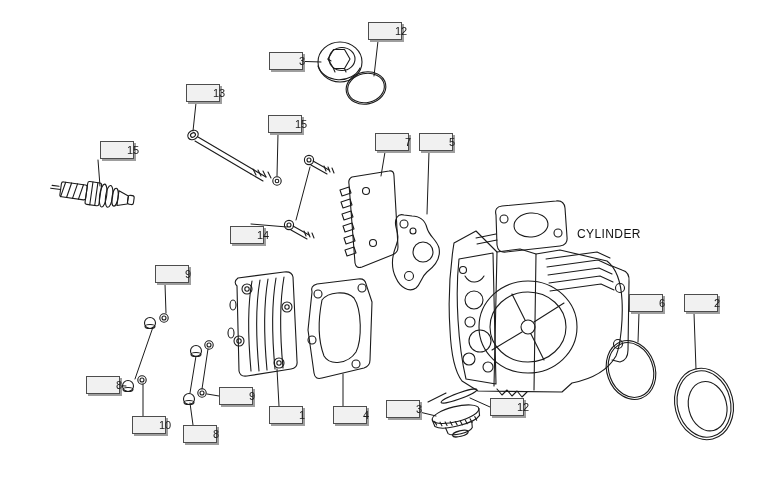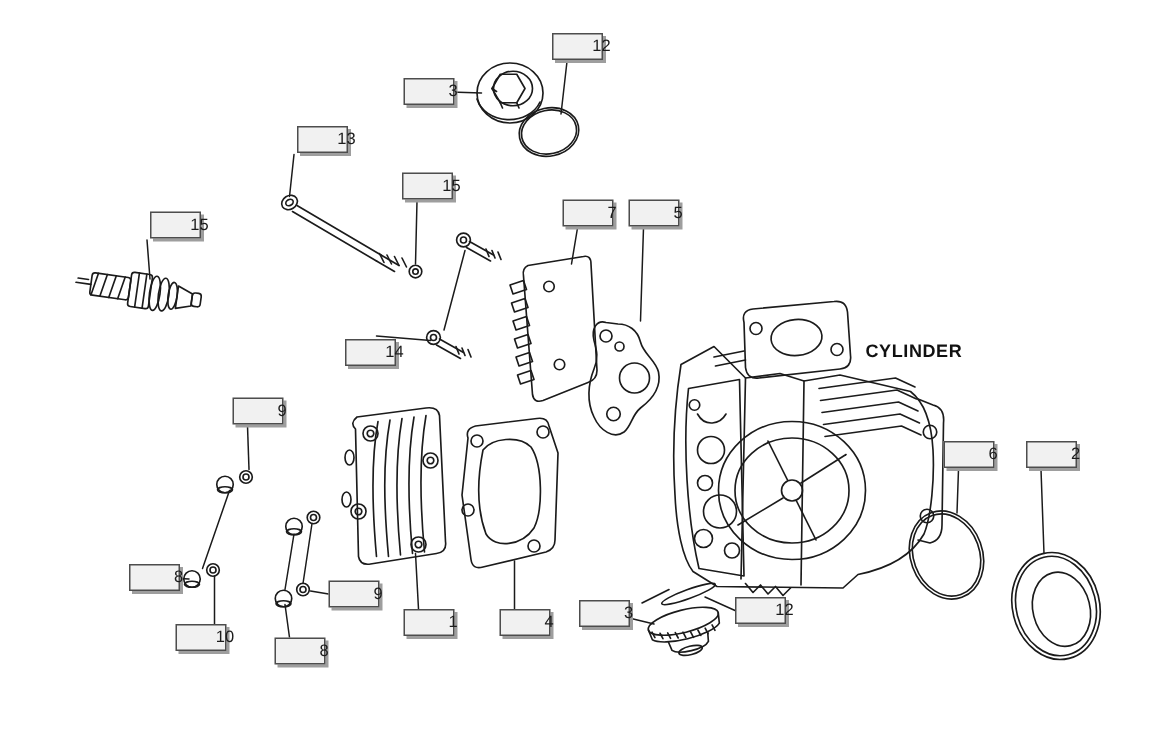--- a/index.html
+++ b/index.html
@@ -8,21 +8,21 @@
     font-family:"Liberation Sans","DejaVu Sans",sans-serif;
   }
   #art{position:absolute;left:0;top:0;}
   .callout{
     position:absolute;width:21px;height:18px;box-sizing:border-box;
     background:#f1f1f1;border:1px solid #4d4d4d;box-shadow:2px 2px 0 #9e9e9e;
     display:flex;align-items:center;justify-content:center;
     font-size:11px;line-height:1;color:#1c1c1c;cursor:pointer;user-select:none;padding-left:32px;
   }
   .diagram-label{
-    position:absolute;font-weight:bold;font-size:12px;color:#111;letter-spacing:.4px;
+    position:absolute;font-weight:normal;font-size:12px;color:#111;letter-spacing:.4px;
   }
 </style>
 </head>
 <body>
 
 <div id="stage">
 
 <svg id="art" width="775" height="497" viewBox="0 0 775 497" fill="none" stroke="#1b1b1b" stroke-width="1.1" stroke-linecap="round" stroke-linejoin="round">
 
   <g stroke-width="1">
@@ -231,29 +231,29 @@
         <circle cx="209" cy="345" r="2"></circle>
     <circle cx="189" cy="399" r="5.5"></circle>
         <ellipse cx="189" cy="402.5" rx="5" ry="2"></ellipse>
     <circle cx="202" cy="393" r="4.2"></circle>
         <circle cx="202" cy="393" r="2"></circle>
   </g>
 </svg>
 
   <div class="callout" style="left:269px;top:52px">3</div>
   <div class="callout" style="left:368px;top:22px">12</div>
-  <div class="callout" style="left:198px;top:84px">13</div>
+  <div class="callout" style="left:186px;top:84px">13</div>
   <div class="callout" style="left:268px;top:115px">15</div>
   <div class="callout" style="left:100px;top:141px">15</div>
   <div class="callout" style="left:375px;top:133px">7</div>
   <div class="callout" style="left:419px;top:133px">5</div>
   <div class="callout" style="left:230px;top:226px">14</div>
   <div class="callout" style="left:155px;top:265px">9</div>
   <div class="callout" style="left:86px;top:376px">8</div>
-  <div class="callout" style="left:117px;top:416px">10</div>
+  <div class="callout" style="left:132px;top:416px">10</div>
   <div class="callout" style="left:219px;top:387px">9</div>
   <div class="callout" style="left:183px;top:425px">8</div>
   <div class="callout" style="left:269px;top:406px">1</div>
   <div class="callout" style="left:333px;top:406px">4</div>
   <div class="callout" style="left:386px;top:400px">3</div>
   <div class="callout" style="left:490px;top:398px">12</div>
   <div class="callout" style="left:629px;top:294px">6</div>
   <div class="callout" style="left:684px;top:294px">2</div>
 
   <div class="diagram-label" style="left:577px;top:227px">CYLINDER</div>

